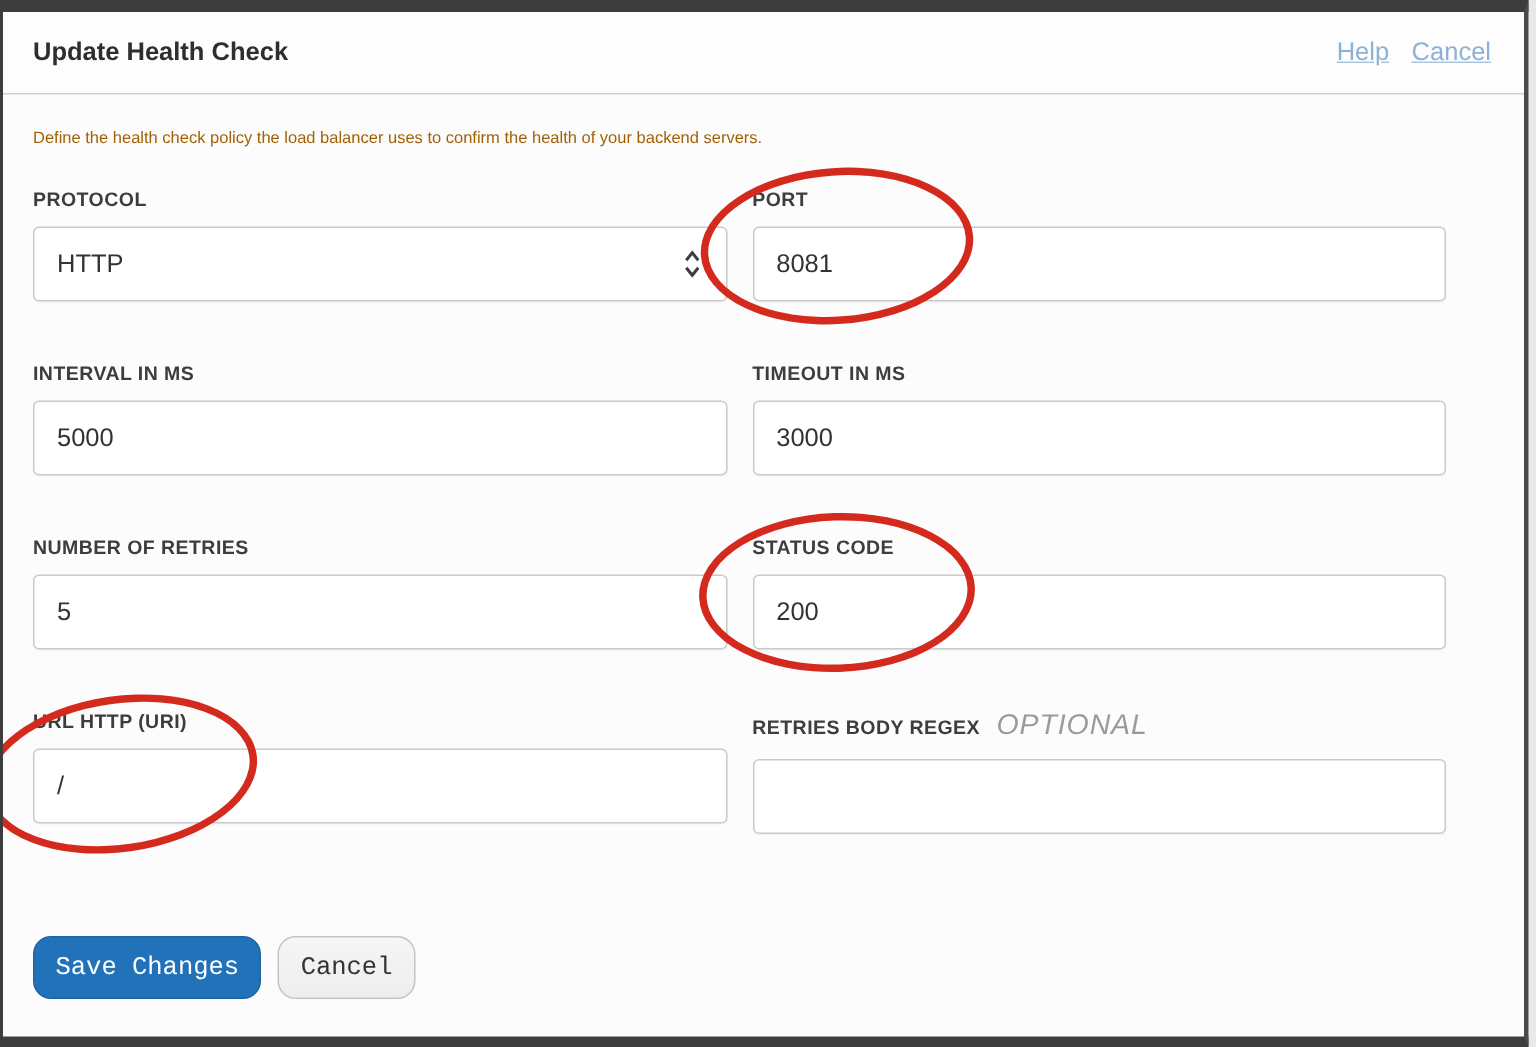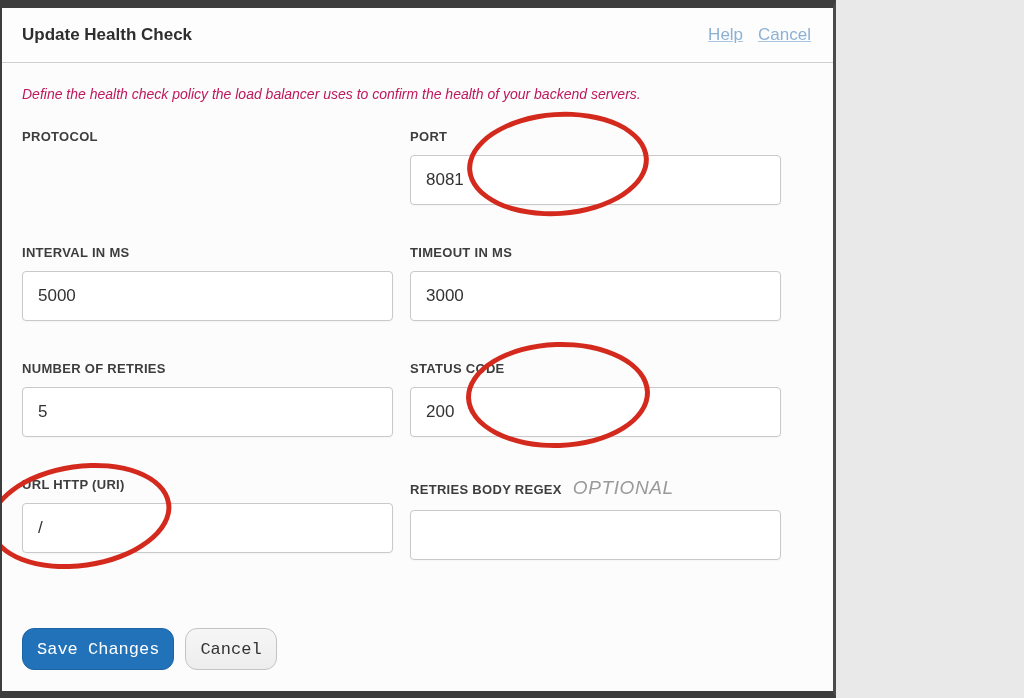--- a/index.html
+++ b/index.html
@@ -1,21 +1,21 @@
 <!DOCTYPE html>
 <html><head>
 <meta charset="utf-8">
 <style>
   * { margin: 0; padding: 0; box-sizing: border-box; }
   html, body { background: #e9e9e9; }
   body { font-family: "Liberation Sans", "DejaVu Sans", sans-serif; }
 
   .page {
     position: relative;
-    width: 836px;
+    width: 1019px;
     height: 698px;
     background: #fcfcfc;
     border-top: 8px solid #3d3d3d;
     border-bottom: 7px solid #3d3d3d;
     border-left: 2px solid #3d3d3d;
     border-right: 3px solid #4a4a4a;
     overflow: hidden;
   }
 
   .header {
@@ -36,23 +36,22 @@
   .header-link {
     font-size: 17px;
     color: #8cb1d5;
     text-decoration: underline;
     text-decoration-color: #a9c6e0;
     cursor: pointer;
   }
 
   .description {
     margin: 23px 20px 0 20px;
-    font-size: 14px;
-    color: #be185d;
-    font-style: italic;
+    font-size: 11px;
+    color: #a16207;
   }
 
   .form {
     margin: 27px 52px 0 20px;
     display: grid;
     grid-template-columns: 1fr 1fr;
     column-gap: 17px;
   }
   .field { margin-bottom: 40px; }
   .field-label-row { display: flex; align-items: baseline; margin-bottom: 11px; }
@@ -140,20 +139,31 @@
   </div>
 
   <p class="description">Define the health check policy the load balancer uses to confirm the health of your backend servers.</p>
 
   <div class="form">
 
     <div class="field">
       <div class="field-label-row">
         <span class="field-label">PROTOCOL</span>
       </div>
+      <div class="select-box">
+        <span>HTTP</span>
+        <span class="select-chevron">
+          <svg width="11" height="8" viewBox="0 0 11 8">
+              <polyline points="1.5,6.5 5.5,1.5 9.5,6.5" fill="none" stroke="#3d3d3d" stroke-width="2"></polyline>
+            </svg>
+          <svg width="11" height="8" viewBox="0 0 11 8" style="margin-top:2px">
+              <polyline points="1.5,1.5 5.5,6.5 9.5,1.5" fill="none" stroke="#3d3d3d" stroke-width="2"></polyline>
+            </svg>
+        </span>
+      </div>
     </div>
 
     <div class="field">
       <div class="field-label-row">
         <span class="field-label">PORT</span>
       </div>
       <input class="text-input" type="text" value="8081" style="">
     </div>
 
     <div class="field">

